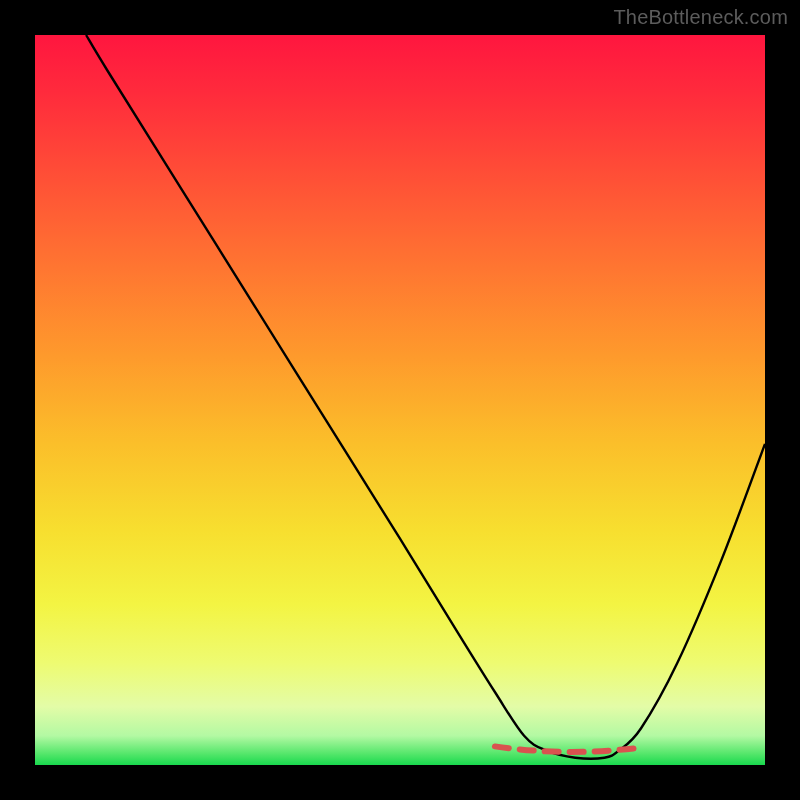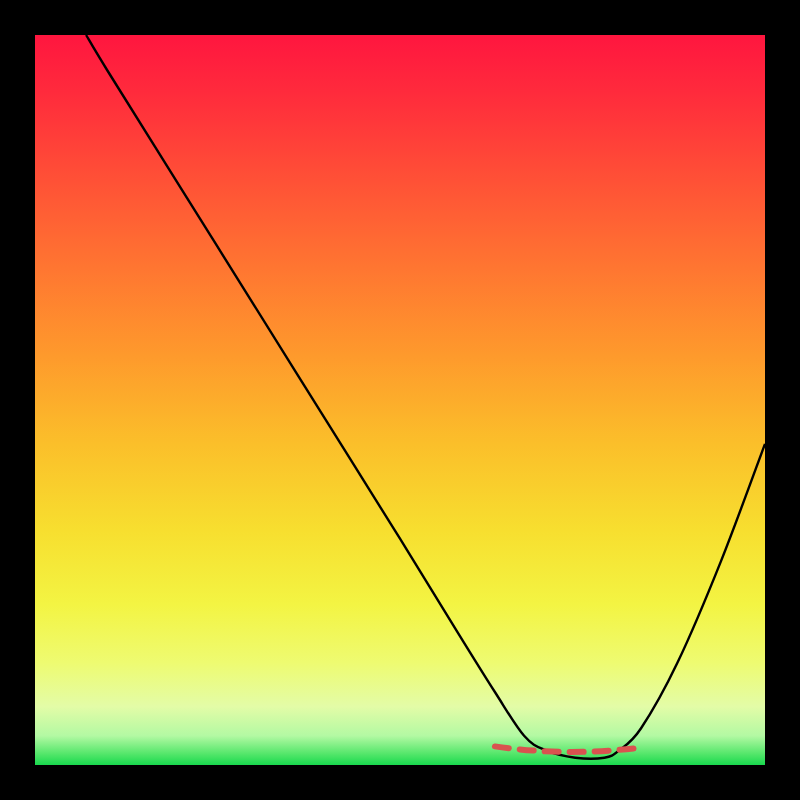--- a/index.html
+++ b/index.html
@@ -60,20 +60,21 @@
     width: 730px;
     height: 730px;
     overflow: visible;
   }
 </style>
 </head>
 <body>
 
 <div class="frame">
 
+  <div class="attribution">TheBottleneck.com</div>
 
   <div class="plot">
     <svg class="curve" viewBox="0 0 730 730" preserveAspectRatio="none">
       <path fill="none" stroke="#000" stroke-width="2.4" d="M 51.1 0 C 54.75 6.083333333333333, 57.18333333333333 10.950000000000006, 73 36.5 C 88.81666666666666 62.05, 121.66666666666667 114.36666666666662, 146 153.29999999999995 C 170.33333333333334 192.2333333333333, 194.66666666666666 231.16666666666669, 219 270.1 C 243.33333333333334 309.03333333333336, 267.6666666666667 347.9666666666667, 292 386.90000000000003 C 316.3333333333333 425.83333333333337, 343.1 468.41666666666663, 365 503.7 C 386.9 538.9833333333333, 407.5833333333333 573.0500000000001, 423.4 598.6 C 439.21666666666664 624.15, 448.95 639.9666666666667, 459.9 657 C 470.84999999999997 674.0333333333333, 480.58333333333337 691.0666666666666, 489.1 700.8 C 497.6166666666667 710.5333333333333, 502.4833333333333 711.75, 510.99999999999994 715.4 C 519.5166666666667 719.05, 530.4666666666667 721.4833333333333, 540.2 722.7 C 549.9333333333334 723.9166666666667, 562.1 723.9166666666667, 569.4 722.7 C 576.6999999999999 721.4833333333333, 577.9166666666666 720.2666666666667, 584 715.4 C 590.0833333333334 710.5333333333333, 596.1666666666666 708.1, 605.9 693.5 C 615.6333333333333 678.9, 629.0166666666667 655.7833333333333, 642.4 627.8 C 655.7833333333333 599.8166666666666, 671.5999999999999 562.1, 686.1999999999999 525.6 C 700.8 489.1, 722.7 428.26666666666665, 730 408.8"></path>
       <path fill="none" stroke="#d9534f" stroke-width="6" stroke-linecap="round" stroke-dasharray="14 11" d="M 459.9 711.4 Q 529.25 721.4, 598.5999999999999 713.4"></path>
     </svg>
   </div>
 
 </div>
 

